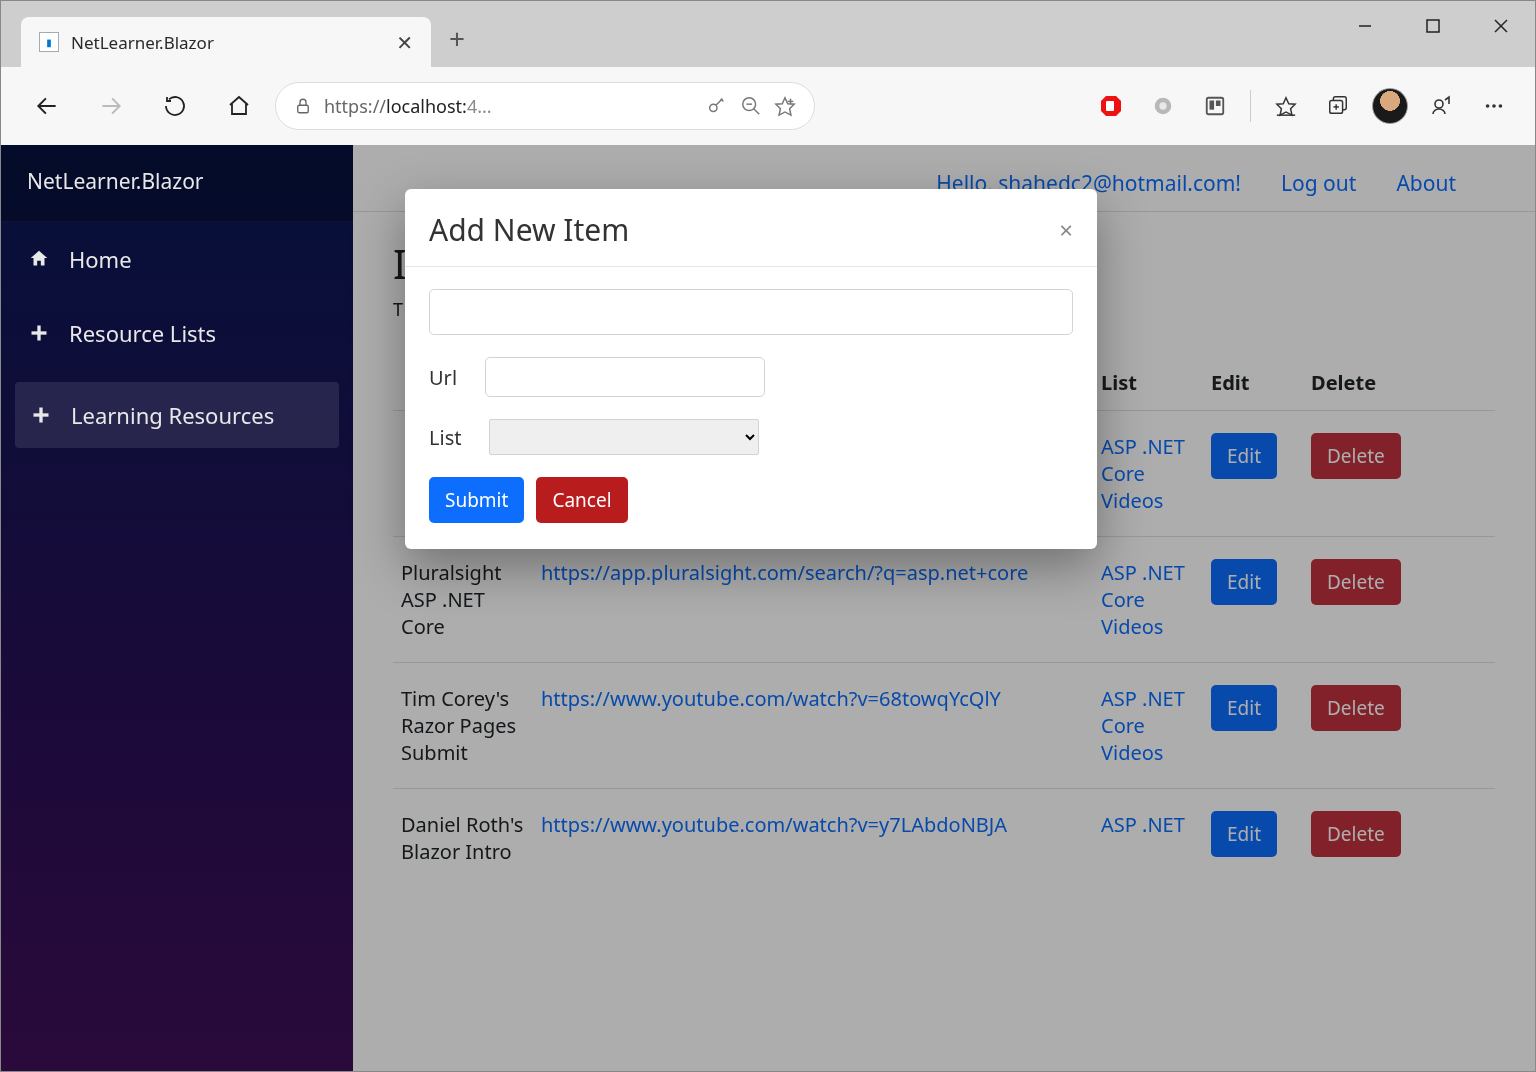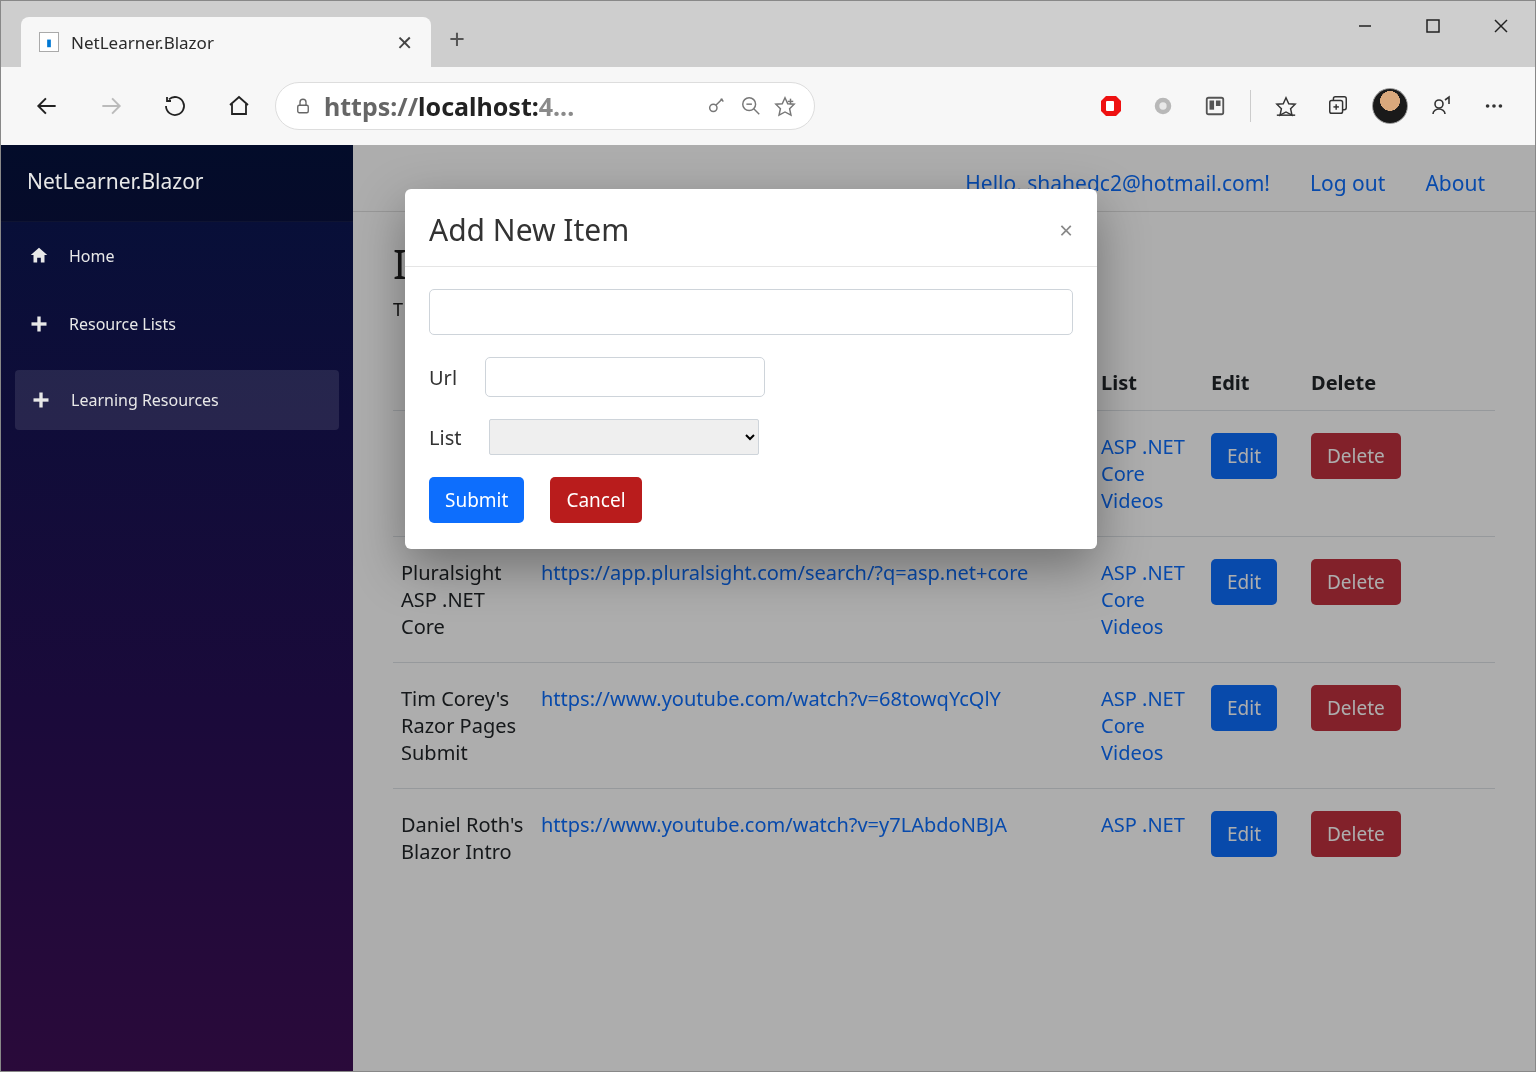--- a/index.html
+++ b/index.html
@@ -13,38 +13,38 @@
     .tab-title { flex: 1; font-size: 17px; color: #2a2a2a; }
     .tab-close { font-size: 20px; color: #444; cursor: pointer; }
     .new-tab { font-size: 28px; color: #555; padding: 0 18px; cursor: pointer; margin-bottom: 10px; }
     .win-controls { position: absolute; right: 0; top: 0; display: flex; }
     .win-btn { width: 68px; height: 50px; display: flex; align-items: center; justify-content: center; font-size: 17px; color: #222; }
 
     .toolbar { background: #f7f7f7; height: 78px; display: flex; align-items: center; padding: 0 18px; gap: 8px; }
     .nav-btn { width: 56px; height: 56px; display: flex; align-items: center; justify-content: center; color: #222; border-radius: 6px; }
     .nav-btn.disabled { color: #bbb; }
     .url-bar { flex: 1; max-width: 540px; height: 48px; background: #fff; border: 1px solid #ddd; border-radius: 24px; display: flex; align-items: center; padding: 0 18px; gap: 12px; }
-    .url-text { flex: 1; font-size: 25px; color: #8a8a8a; overflow: hidden; white-space: nowrap; text-overflow: ellipsis; font-weight: bold; }
+    .url-text { flex: 1; font-size: 18px; color: #8a8a8a; overflow: hidden; white-space: nowrap; text-overflow: ellipsis; }
     .url-prefix { color: #666; }
     .url-host { color: #222; }
     .toolbar-icons { display: flex; gap: 6px; align-items: center; margin-left: auto; }
     .tb-icon { width: 46px; height: 46px; display: flex; align-items: center; justify-content: center; }
     .tb-sep { width: 1px; height: 32px; background: #ccc; margin: 0 6px; }
     .avatar { width: 36px; height: 36px; border-radius: 50%; background: radial-gradient(circle at 50% 35%, #d9a87c 0 35%, #1a1a1a 36% 100%); border: 1px solid #999; }
 
     
     .app-area { position: absolute; top: 144px; left: 0; right: 0; bottom: 0; display: flex; }
     .sidebar { width: 352px; background: linear-gradient(180deg, #051038 0%, #1a0a3a 60%, #2a0a3a 100%); color: #e8e8e8; }
     .sidebar-brand { padding: 22px 26px 26px; font-size: 21px; background: rgba(0,0,0,.25); border-bottom: 1px solid rgba(255,255,255,.04); }
-    .sidebar-item { display: flex; align-items: center; gap: 18px; padding: 22px 26px; font-size: 16px; color: #e8e8e8; cursor: pointer; }
+    .sidebar-item { display: flex; align-items: center; gap: 18px; padding: 22px 26px; font-size: 22px; color: #e8e8e8; cursor: pointer; }
     .sidebar-item.active { background: rgba(255,255,255,.10); border-radius: 4px; margin: 12px 14px; padding: 18px 14px; }
     .sidebar-icon { width: 24px; height: 24px; display: flex; align-items: center; justify-content: center; }
 
     .main { flex: 1; background: #fff; position: relative; overflow: hidden; }
-    .top-links { display: flex; justify-content: flex-end; gap: 40px; padding: 24px 50px 14px; border-bottom: 1px solid #e0e0e0; font-size: 21px; }
+    .top-links { display: flex; justify-content: flex-end; gap: 40px; padding: 24px 79px 14px; border-bottom: 1px solid #e0e0e0; font-size: 21px; }
     .top-links a { color: #0d6efd; text-decoration: none; }
 
     .page-padding { padding: 24px 40px; }
     .page-title-hidden { font-size: 40px; font-weight: 400; color: #222; }
     .page-subtitle { font-size: 18px; color: #222; margin-top: 6px; }
 
     table.data { width: 100%; border-collapse: collapse; margin-top: 34px; font-size: 20px; }
     table.data th { text-align: left; font-weight: 700; padding: 14px 8px; border-bottom: 1px solid #dee2e6; color: #212529;}
     table.data td { padding: 22px 8px; border-top: 1px solid #dee2e6; vertical-align: top; color: #212529; }
     table.data a { color: #0d6efd; text-decoration: none; }
@@ -60,21 +60,21 @@
     .modal-title { font-size: 30px; color: #333; }
     .modal-close { font-size: 24px; color: #888; cursor: pointer; }
     .modal-body { padding: 22px 24px 26px; font-size: 19px; color: #333; }
     .form-group { margin-bottom: 22px; }
     .form-label { display: block; margin-bottom: 8px; font-size: 20px; }
     .form-inline { display: flex; align-items: center; gap: 28px; }
     .form-inline .form-label { margin-bottom: 0; }
     .form-control { width: 100%; height: 46px; border: 1px solid #ced4da; border-radius: 5px; padding: 0 12px; font-size: 18px; }
     .form-control.small { width: 280px; height: 40px; }
     select.form-control.small { width: 270px; height: 36px; border-radius: 2px; }
-    .modal-footer { display: flex; gap: 26px; margin-top: 10px; }
+    .modal-footer { display: flex; gap: 12px; margin-top: 10px; }
 
     svg { display: block; }
   </style>
 </head>
 <body>
 
 <div class="browser-chrome">
   <div class="tab-bar">
     <div class="tab">
       <div class="tab-favicon">▮</div>

